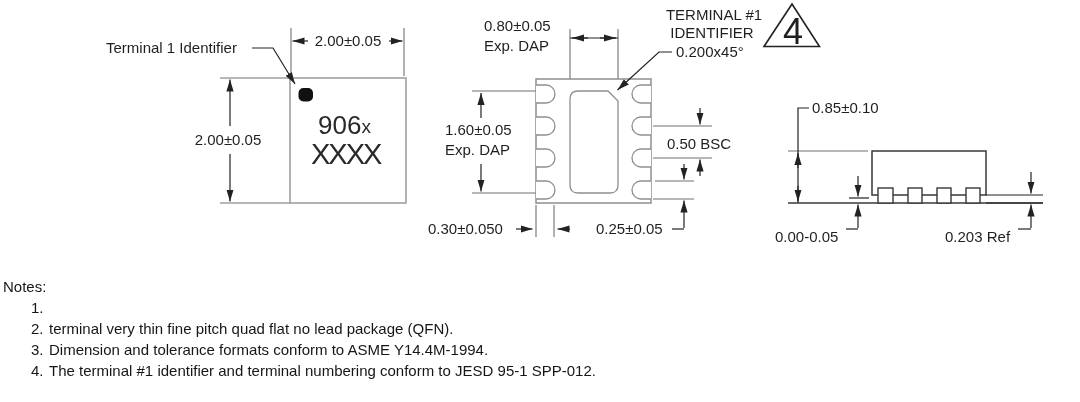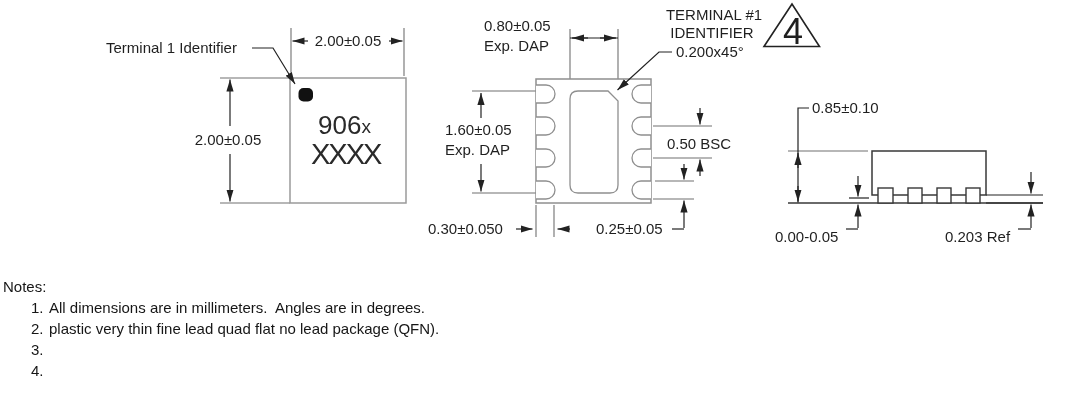--- a/index.html
+++ b/index.html
@@ -173,31 +173,34 @@
     </g>
     <text x="945" y="242" class="dimtxt">0.203 Ref</text>
   </g>
 </svg>
 
 
 <div class="notes">
   <div class="notes-title">Notes:</div>
   <div class="note-row">
     <span class="note-num">1.</span>
-    <div class="note-text">
-          <div class="nline">All dimensions are in millimeters.  Angles are in degrees.</div>
-        </div>
   </div>
   <div class="note-row">
     <span class="note-num">2.</span>
     <div class="note-text">
-      <div class="nline">plastic very thin fine lead quad flat no lead package (QFN).</div>
+      <div class="nline">terminal very thin fine pitch quad flat no lead package (QFN).</div>
     </div>
   </div>
   <div class="note-row">
     <span class="note-num">3.</span>
+    <div class="note-text">
+          <div class="nline">Dimension and tolerance formats conform to ASME Y14.4M-1994.</div>
+        </div>
   </div>
   <div class="note-row">
     <span class="note-num">4.</span>
+    <div class="note-text">
+          <div class="nline">The terminal #1 identifier and terminal numbering conform to JESD 95-1 SPP-012.</div>
+        </div>
   </div>
 </div>
 
 </div>
 
 </body></html>

